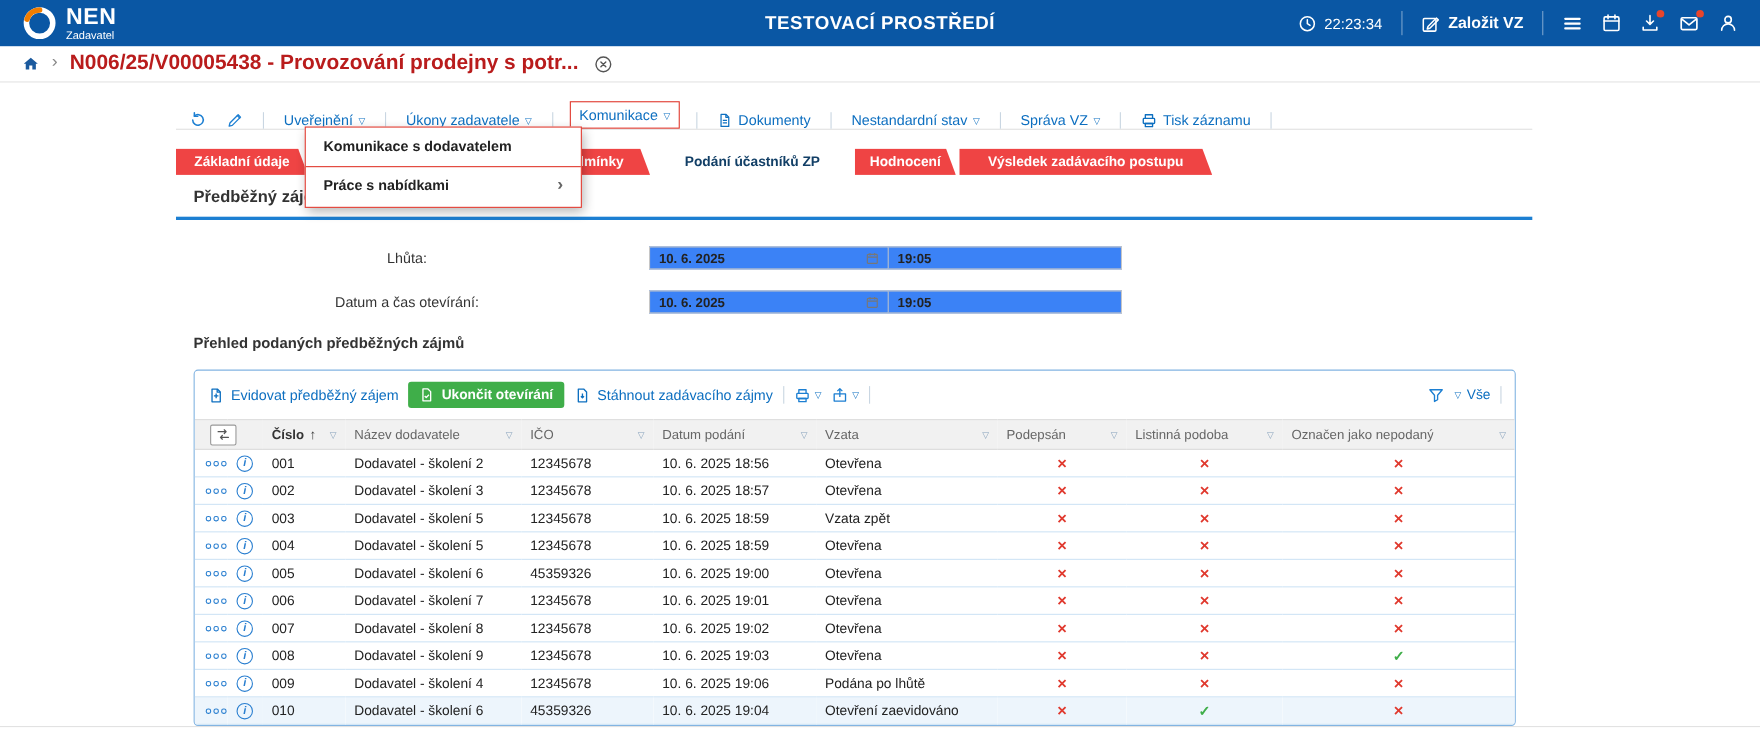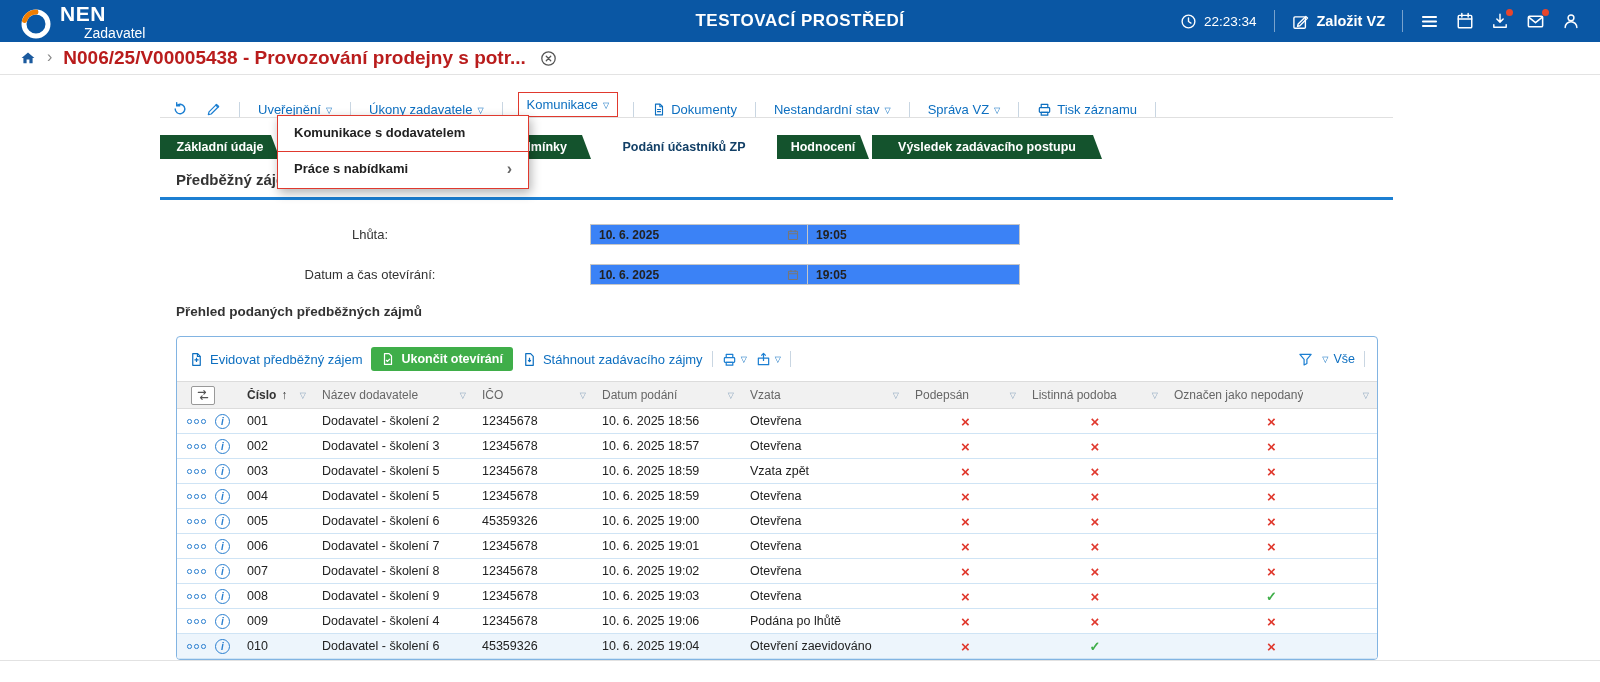--- a/index.html
+++ b/index.html
@@ -2,24 +2,24 @@
 <html><head>
 <meta charset="utf-8">
 <style>
   *{box-sizing:border-box;margin:0;padding:0}
   html,body{width:1600px;height:682px}
   body{font-family:"Liberation Sans",sans-serif;background:#fff;color:#333;overflow:hidden;position:relative}
   svg{display:block}
 
   
   .topbar{height:42px;background:#0a57a4;display:flex;align-items:center;color:#fff;padding:0 20px;position:relative}
-  .brand{display:flex;align-items:flex-end;gap:8px;cursor:pointer}
+  .brand{display:flex;align-items:flex-start;gap:8px;cursor:pointer}
   .brand-col{display:flex;flex-direction:column;line-height:1}
   .brand-name{font-size:21px;font-weight:bold;letter-spacing:.5px}
-  .brand-sub{font-size:14px;margin-left:24px;margin-top:2px}
+  .brand-sub{font-size:10px;margin-top:2px}
   .env{position:absolute;left:0;right:0;text-align:center;font-weight:bold;font-size:17px;letter-spacing:.5px;pointer-events:none}
   .actions{margin-left:auto;display:flex;align-items:center;gap:17px;z-index:2}
   .clockw{display:flex;align-items:center;gap:7px;font-size:13.5px;cursor:default}
   .createvz{display:flex;align-items:center;gap:8px;font-weight:bold;font-size:14.5px;background:none;border:none;color:#fff;cursor:pointer;font-family:inherit}
   .vsep{width:1px;height:22px;background:rgba(255,255,255,.45)}
   .hic{position:relative;display:flex;cursor:pointer}
   .bdg{position:absolute;top:-3px;right:-4px;width:7px;height:7px;border-radius:50%;background:#e8452c}
 
   
   .crumbbar{height:33px;background:#fff;border-bottom:1px solid #e3e3e3;display:flex;align-items:center;padding:0 20px;gap:11px}
@@ -34,21 +34,21 @@
   
   .action-bar{display:flex;align-items:flex-end;gap:18px;height:30px;border-bottom:1px solid #e0e0e0;padding-left:12px;font-size:13px;white-space:nowrap}
   .ab-ic{color:#1c7fd2;display:flex;cursor:pointer}
   .ab-sep{width:1px;height:15px;background:#c9d6e2}
   .ab-link{color:#0d6fc0;display:flex;align-items:center;gap:5px;cursor:pointer;text-decoration:none}
   .dd{font-size:8px;margin-top:1px;color:#0d6fc0}
   .ab-link.flagged{border:1px solid #e0392e;padding:4px 8px;margin:0 -3px}
 
   
   .tabs{display:flex;margin-top:17px;gap:3px;height:24px}
-  .tab{background:#14532d;color:#fff;font-size:12.5px;font-weight:bold;line-height:24px;text-align:center;clip-path:polygon(0 0,calc(100% - 9px) 0,100% 100%,0 100%);cursor:pointer;white-space:nowrap;overflow:hidden}
+  .tab{background:#ef4444;color:#fff;font-size:12.5px;font-weight:bold;line-height:24px;text-align:center;clip-path:polygon(0 0,calc(100% - 9px) 0,100% 100%,0 100%);cursor:pointer;white-space:nowrap;overflow:hidden}
   .tab.t1{width:120px}
   .tab.t2{width:308px;text-align:right;padding-right:24px}
   .tab.t3{width:180px}
   .tab.t4{width:92px}
   .tab.t5{width:230px}
   .tab.active{background:#fff;color:#123f66}
 
   
   .sec-head{border-bottom:3px solid #1c7fd2;padding:12px 0 9px}
   .sec-head h2{font-size:15px;color:#333;margin-left:16px;font-weight:bold}

